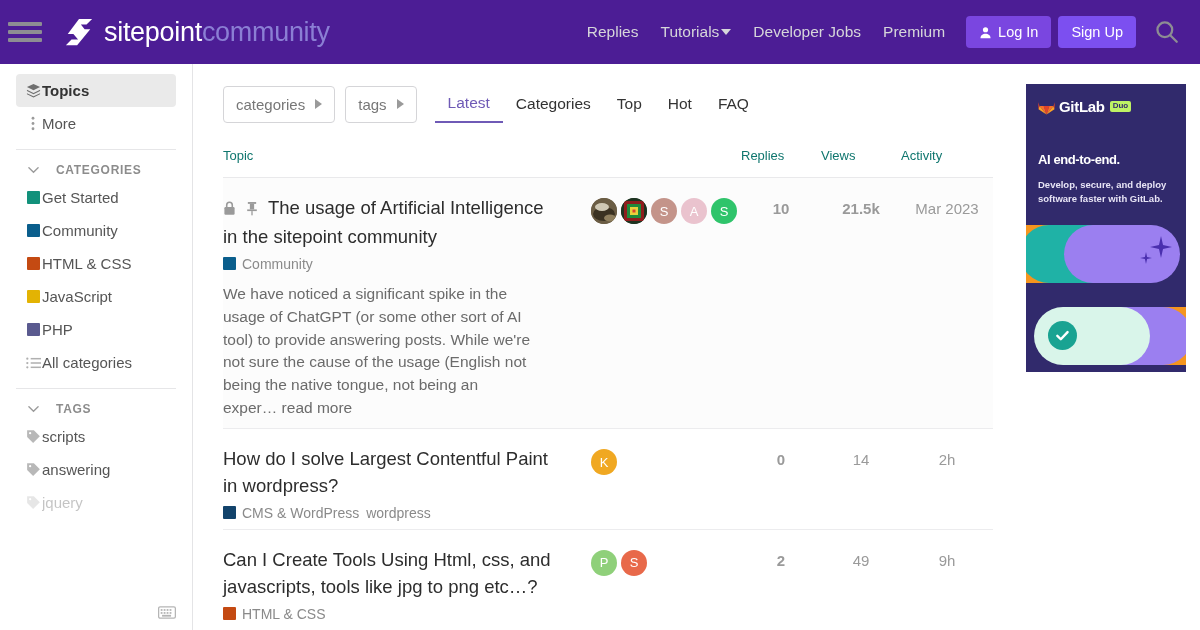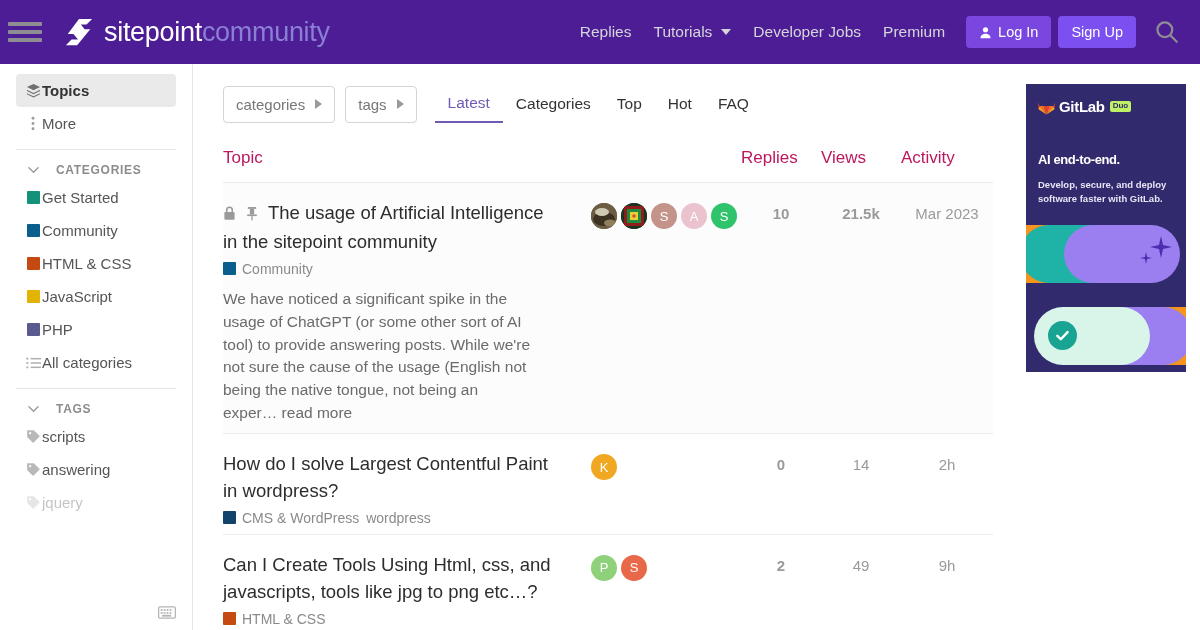--- a/index.html
+++ b/index.html
@@ -38,21 +38,21 @@
   .brand-text .w2 { color: #8b7fd4; }
 
   .nav {
     margin-left: auto;
     display: flex; align-items: center; gap: 0;
   }
   .nav a {
     color: #d6d6da; font-size: 15.5px; text-decoration: none;
     padding: 6px 11px; white-space: nowrap; cursor: pointer;
   }
-  .nav .with-caret { display: inline-flex; align-items: center; gap: 9px; }
+  .nav .with-caret { display: inline-flex; align-items: center; gap: 2px; }
   .caret {
     width: 0; height: 0;
     border-left: 5px solid transparent; border-right: 5px solid transparent;
     border-top: 6px solid #d6d6da;
   }
   .btn {
     font-size: 14.5px; border-radius: 4px; border: none;
     padding: 8px 13px; cursor: pointer; color: #fff;
     font-family: "Liberation Sans", sans-serif;
     display: inline-flex; align-items: center; gap: 6px;
@@ -117,21 +117,21 @@
   }
   .tabs { display: flex; align-items: center; margin-left: 8px; }
   .tab {
     font-size: 15.5px; color: #333; padding: 9px 13px;
     cursor: pointer; white-space: nowrap;
   }
   .tab.active { color: #6f5ab6; border-bottom: 2px solid #6f5ab6; font-weight: normal; }
 
   table.topics { width: 770px; border-collapse: collapse; margin-top: 18px; }
   table.topics th {
-    font-size: 17px; color: #be185d; font-weight: normal;
+    font-size: 13px; color: #0f766e; font-weight: normal;
     text-align: left; padding: 6px 0 14px 0;
     border-bottom: 1px solid #e9e9eb;
   }
   th.c-rep, th.c-view, th.c-act { text-align: center; width: 80px; }
   th.c-act { width: 92px; }
   td { vertical-align: top; padding: 17px 0 8px 0; border-bottom: 1px solid #ececee; }
   tr.first-row td { background: #fcfcfc; }
   tr:last-child td { border-bottom: none; }
 
   .t-title {

